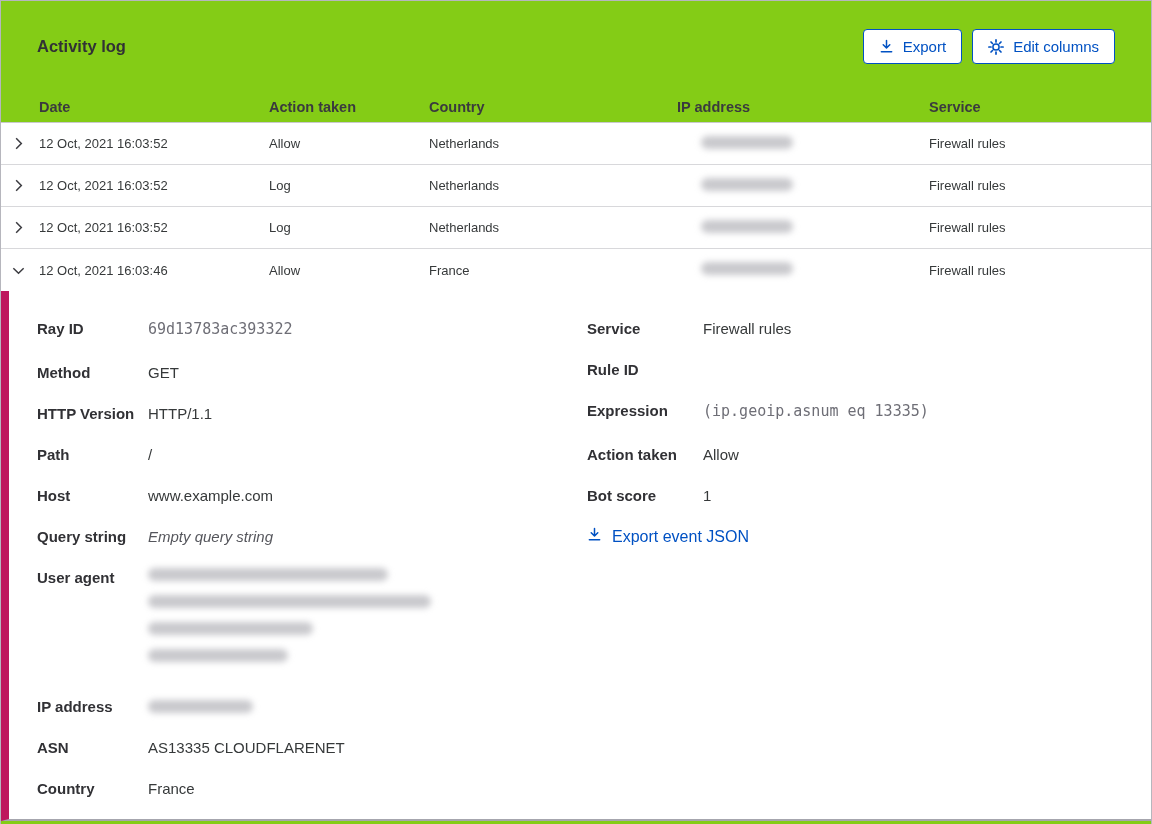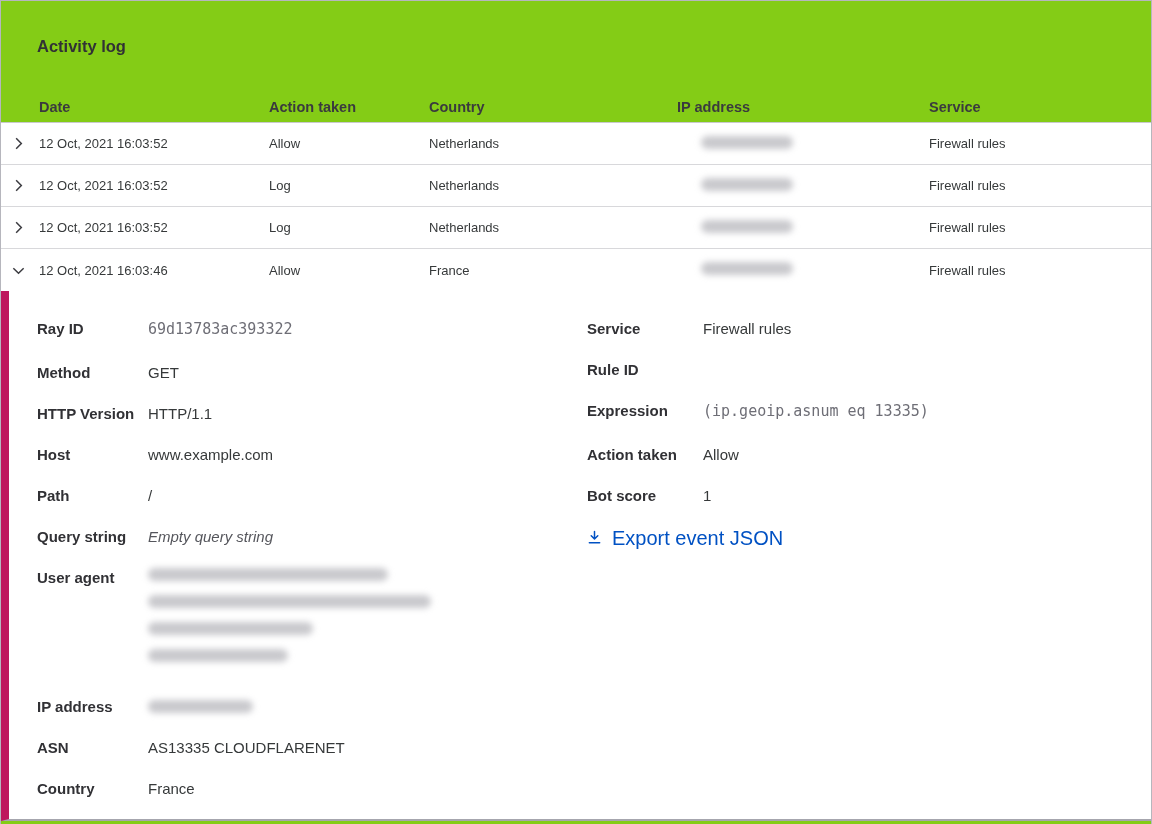--- a/index.html
+++ b/index.html
@@ -68,30 +68,49 @@
     width:275px; word-break:break-all; margin-top:-3px;
   }
   .dvalue.italic { font-style:italic; color:#55565c; }
   .ua-lines .redact { display:block; margin-bottom:14px; }
   .ua-l1 { width:240px; } .ua-l2 { width:283px; }
   .ua-l3 { width:165px; } .ua-l4 { width:140px; }
   .ip-detail-redact { width:105px; margin-top:3px; }
 
   .export-json-link {
     display:flex; align-items:center; gap:10px; color:#0051c3;
-    font-size:20px; cursor:pointer; margin-top:2px; text-decoration:none;
+    font-size:16px; cursor:pointer; margin-top:2px; text-decoration:none;
   }
 </style>
 </head>
 <body>
 
 <div class="page">
 
   <div class="topbar">
     <div class="page-title">Activity log</div>
+    <div class="toolbar">
+      <button class="btn">
+        <span>
+          <svg width="15" height="15" viewBox="0 0 16 16">
+              <path d="M8 1.5v8M4.5 6.2L8 9.7l3.5-3.5M2.5 13.7h11" stroke="currentColor" stroke-width="1.6" fill="none" stroke-linecap="round" stroke-linejoin="round"></path>
+            </svg>
+        </span>
+        <span>Export</span>
+      </button>
+      <button class="btn">
+        <span>
+          <svg width="16" height="16" viewBox="0 0 16 16" fill="none" stroke="currentColor">
+            <circle cx="8" cy="8" r="3.1" stroke-width="1.5"></circle>
+            <path stroke-width="1.7" stroke-linecap="round" d="M8 .9v2.1M8 13v2.1M.9 8H3M13 8h2.1M3 3l1.5 1.5M11.5 11.5L13 13M13 3l-1.5 1.5M4.5 11.5L3 13"></path>
+          </svg>
+        </span>
+        <span>Edit columns</span>
+      </button>
+    </div>
   </div>
 
   <div class="grid-cols thead">
     <span></span>
     <span>Date</span>
     <span>Action taken</span>
     <span>Country</span>
     <span>IP address</span>
     <span>Service</span>
   </div>
@@ -157,26 +176,26 @@
       </div>
       <div class="drow">
         <span class="dlabel">Method</span>
         <span class="dvalue">GET</span>
       </div>
       <div class="drow">
         <span class="dlabel">HTTP Version</span>
         <span class="dvalue">HTTP/1.1</span>
       </div>
       <div class="drow">
+        <span class="dlabel">Path</span>
+        <span class="dvalue">/</span>
+      </div>
+      <div class="drow">
         <span class="dlabel">Host</span>
         <span class="dvalue">www.example.com</span>
-      </div>
-      <div class="drow">
-        <span class="dlabel">Path</span>
-        <span class="dvalue">/</span>
       </div>
       <div class="drow">
         <span class="dlabel">Query string</span>
         <span class="dvalue italic">Empty query string</span>
       </div>
       <div class="drow">
         <span class="dlabel">User agent</span>
         <span class="dvalue ua-lines">
           <span class="redact ua-l1"></span>
           <span class="redact ua-l2"></span>

